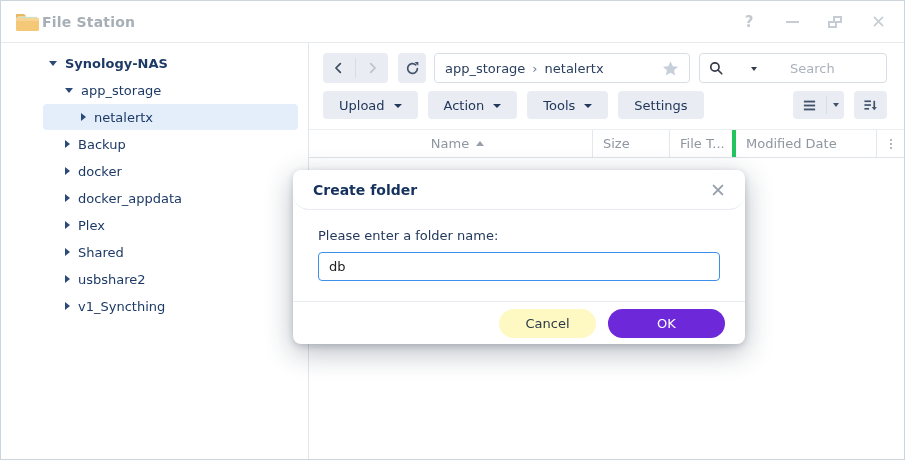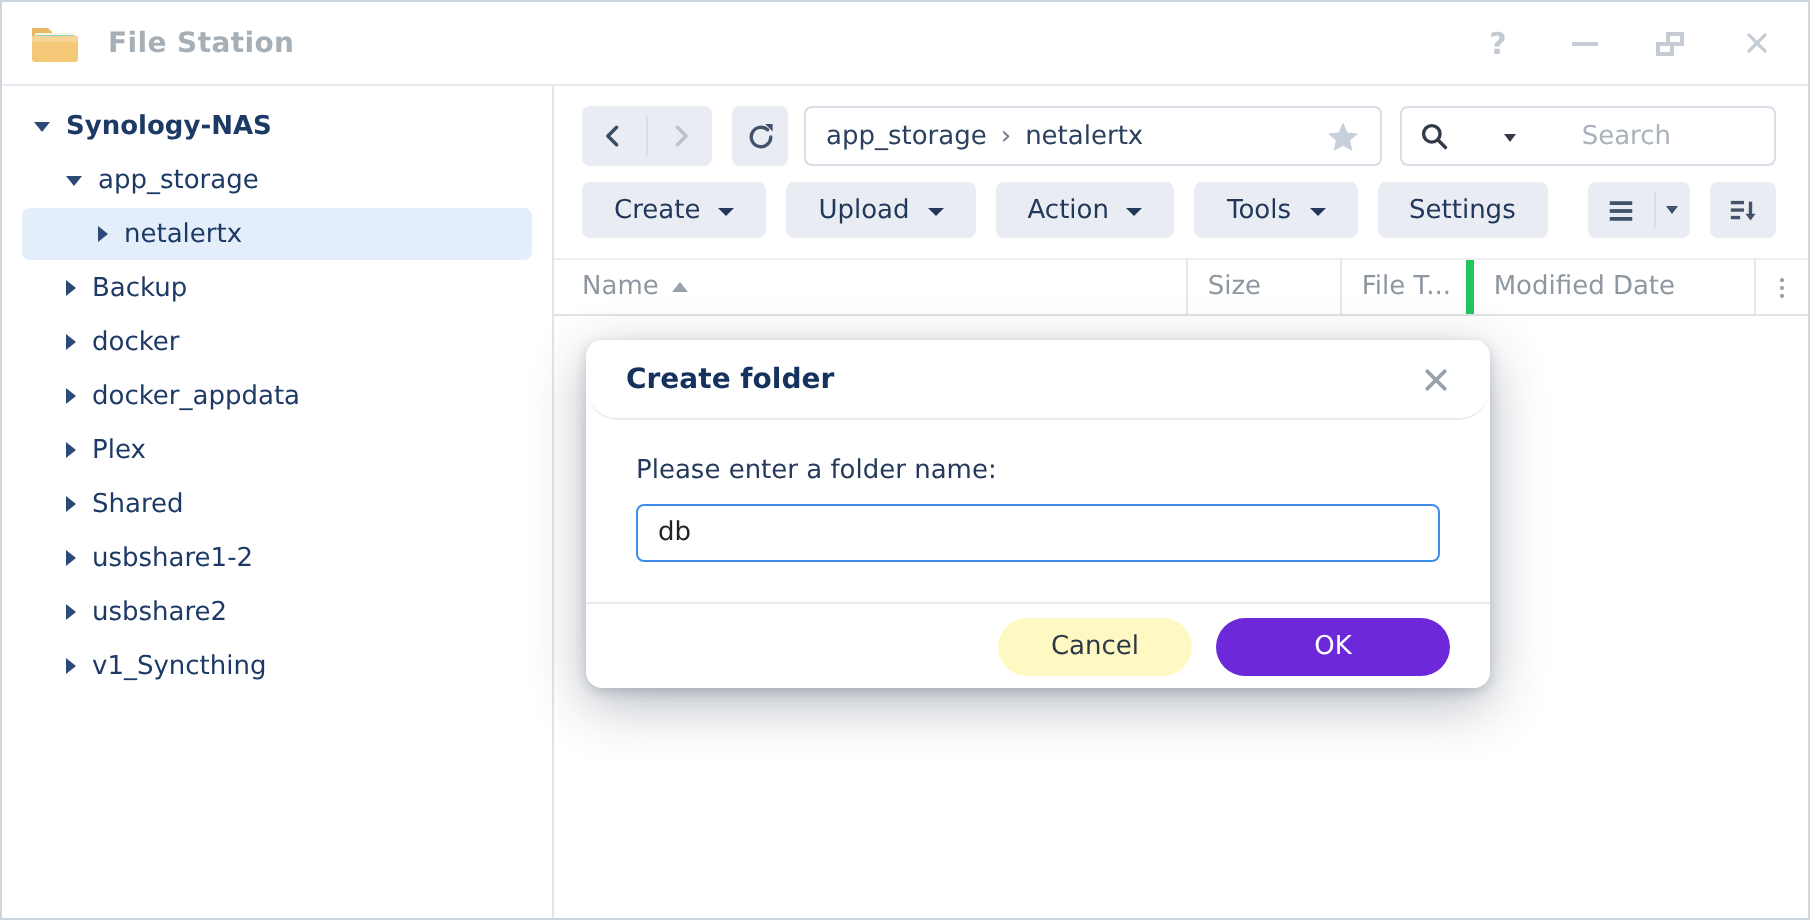--- a/index.html
+++ b/index.html
@@ -5,30 +5,30 @@
   html,body{margin:0;padding:0;background:#fff;}
   *{box-sizing:border-box;}
   .window{
     position:relative;width:905px;height:460px;background:#fff;
     border:1px solid #ccd4dd;overflow:hidden;
     font-family:"DejaVu Sans","Liberation Sans",sans-serif;
   }
   
   .titlebar{height:42px;display:flex;align-items:center;padding-left:13px;border-bottom:1px solid #e8ebee;background:#fff;}
   .app-icon{display:flex;align-items:center;}
-  .win-title{margin-left:13px;font-size:14px;font-weight:bold;color:#a6aeb6;letter-spacing:.2px;}
+  .win-title{margin-left:1px;font-size:14px;font-weight:bold;color:#a6aeb6;letter-spacing:.2px;}
   .win-controls{margin-left:auto;display:flex;align-items:center;gap:27px;margin-right:18px;color:#c2c9d1;}
   .wc{display:flex;align-items:center;justify-content:center;width:16px;height:16px;cursor:pointer;}
   .wc-help{font-size:15px;font-weight:bold;color:#c2c9d1;}
   .min-line{display:block;width:13px;height:2px;background:#c5ccd4;}
   .max-wrap{position:relative;width:14px;height:12px;}
   .max-back{position:absolute;top:0;right:0;width:9px;height:7px;border:2px solid #c5ccd4;}
   .max-front{position:absolute;bottom:0;left:0;width:9px;height:7px;border:2px solid #c5ccd4;background:#fff;}
   
-  .body-row{display:flex;height:417px;}
+  .body-row{display:flex;height:417px;padding-left:32px;}
   .sidebar{width:276px;border-right:1px solid #dfe5eb;padding-top:6px;background:#fff;flex-shrink:0;}
   .tree-item{height:26px;margin:1px 10px;border-radius:4px;display:flex;align-items:center;font-size:13px;color:#1d3a66;cursor:pointer;}
   .tree-item.selected{background:#e3eefa;}
   .tree-item.lvl0{padding-left:6px;}
   .tree-item.lvl1{padding-left:22px;}
   .tree-item.lvl2{padding-left:38px;}
   .tree-label{white-space:nowrap;}
   .tree-item.bold .tree-label{font-weight:bold;}
   .arrow{width:0;height:0;margin-right:8px;flex-shrink:0;}
   .arrow.down{border-left:4px solid transparent;border-right:4px solid transparent;border-top:5px solid #2c4a78;}
@@ -55,21 +55,21 @@
   .tb-spacer{flex:1;}
   .view-btn{height:28px;background:#e9edf3;border-radius:4px;display:flex;align-items:center;cursor:pointer;}
   .view-main{width:33px;display:flex;justify-content:center;}
   .view-split{width:1px;height:18px;background:#d7dde4;}
   .view-caret-cell{width:17px;display:flex;justify-content:center;}
   .view-caret{width:0;height:0;border-left:3.5px solid transparent;border-right:3.5px solid transparent;border-top:4px solid #42526b;}
   .sort-btn{width:33px;height:28px;background:#e9edf3;border-radius:4px;display:flex;align-items:center;justify-content:center;margin-left:0;cursor:pointer;}
   
   .table-header{display:flex;align-items:stretch;height:29px;margin-top:10px;border-top:1px solid #eceff2;border-bottom:1px solid #e0e4e9;font-size:13px;color:#8e96a0;}
   .col{display:flex;align-items:center;cursor:pointer;}
-  .col-name{flex:1;padding-left:14px;}
+  .col-name{flex:1;padding-left:14px;justify-content:center;}
   .sort-asc{width:0;height:0;border-left:4px solid transparent;border-right:4px solid transparent;border-bottom:5px solid #97a0ab;margin-left:7px;margin-bottom:1px;}
   .col-size{width:77px;border-left:1px solid #e4e8ec;padding-left:10px;}
   .col-type{width:63px;border-left:1px solid #e4e8ec;padding-left:10px;}
   .col-mod{width:144px;border-left:4px solid #22c55e;padding-left:10px;}
   .col-more{width:28px;border-left:1px solid #e4e8ec;justify-content:center;}
   .file-area{flex:1;background:#fff;}
   
   .dialog{position:absolute;left:292px;top:169px;width:452px;background:#fff;border-radius:8px;
     box-shadow:0 8px 28px rgba(25,39,63,.32), 0 2px 6px rgba(25,39,63,.18);z-index:20;overflow:hidden;}
   .dlg-header{height:40px;display:flex;align-items:center;padding:0 20px;border-bottom:1px solid #e8ebef;border-radius:16px;}
@@ -148,24 +148,20 @@
       <div class="tree-item lvl1">
         <span class="arrow right"></span>
         <span class="tree-label">Plex</span>
       </div>
       <div class="tree-item lvl1">
         <span class="arrow right"></span>
         <span class="tree-label">Shared</span>
       </div>
       <div class="tree-item lvl1">
         <span class="arrow right"></span>
-        <span class="tree-label">usbshare1-2</span>
-      </div>
-      <div class="tree-item lvl1">
-        <span class="arrow right"></span>
         <span class="tree-label">usbshare2</span>
       </div>
       <div class="tree-item lvl1">
         <span class="arrow right"></span>
         <span class="tree-label">v1_Syncthing</span>
       </div>
     </aside>
 
     <main class="main">
 
@@ -206,24 +202,20 @@
               <line x1="9.6" y1="9.6" x2="13.6" y2="13.6" stroke="#333b49" stroke-width="1.8" stroke-linecap="round"></line>
             </svg>
           </span>
           <span class="search-caret"></span>
           <input type="text" placeholder="Search" style="">
         </div>
       </div>
 
       <div class="toolbar-row">
         <button class="tbtn">
-          <span>Create</span>
-            <span class="caret"></span>
-        </button>
-        <button class="tbtn">
           <span>Upload</span>
             <span class="caret"></span>
         </button>
         <button class="tbtn">
           <span>Action</span>
             <span class="caret"></span>
         </button>
         <button class="tbtn">
           <span>Tools</span>
             <span class="caret"></span>

